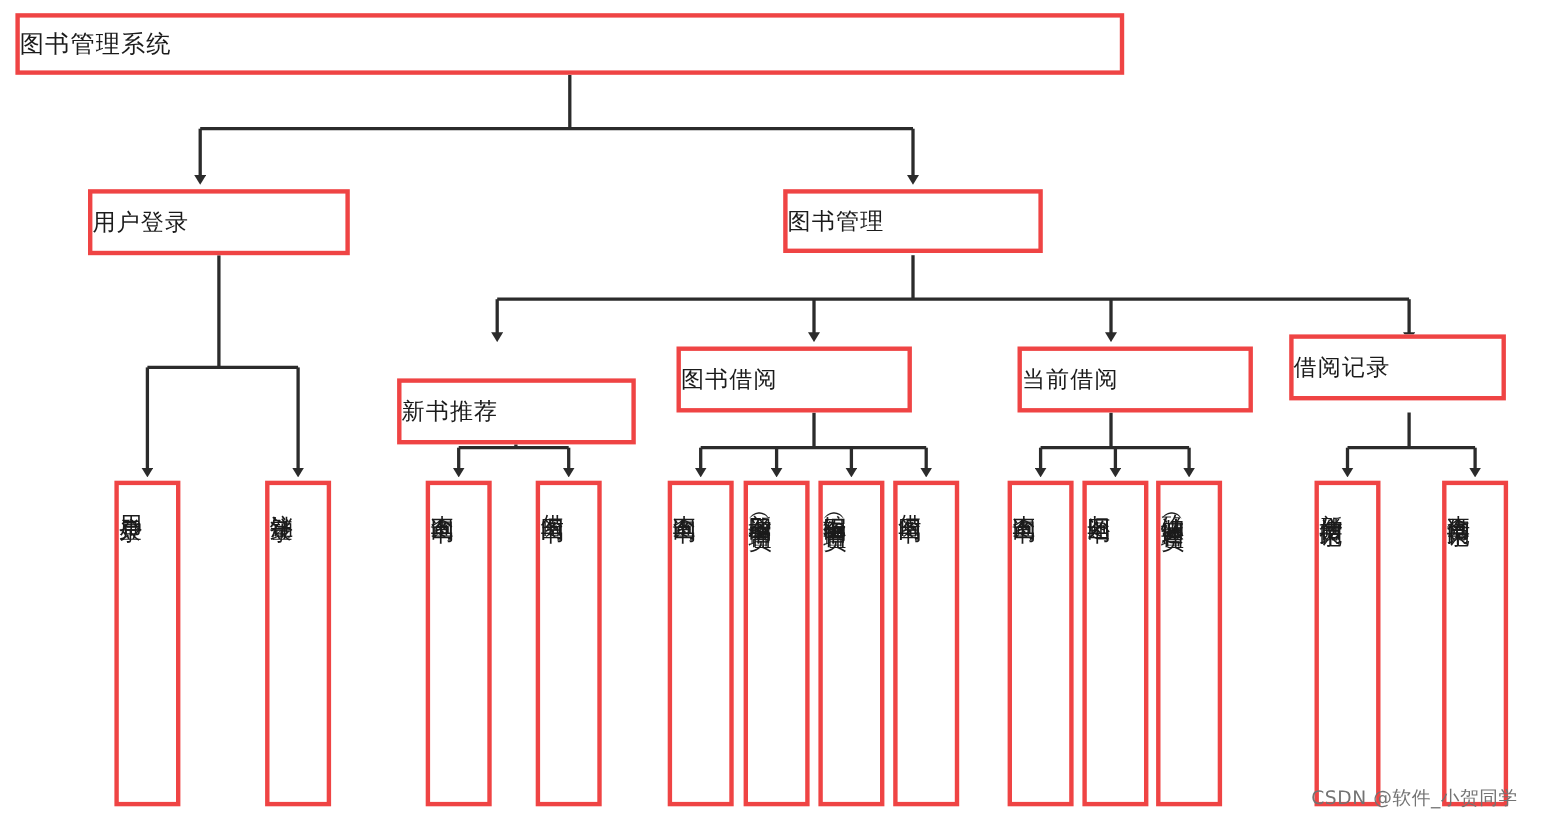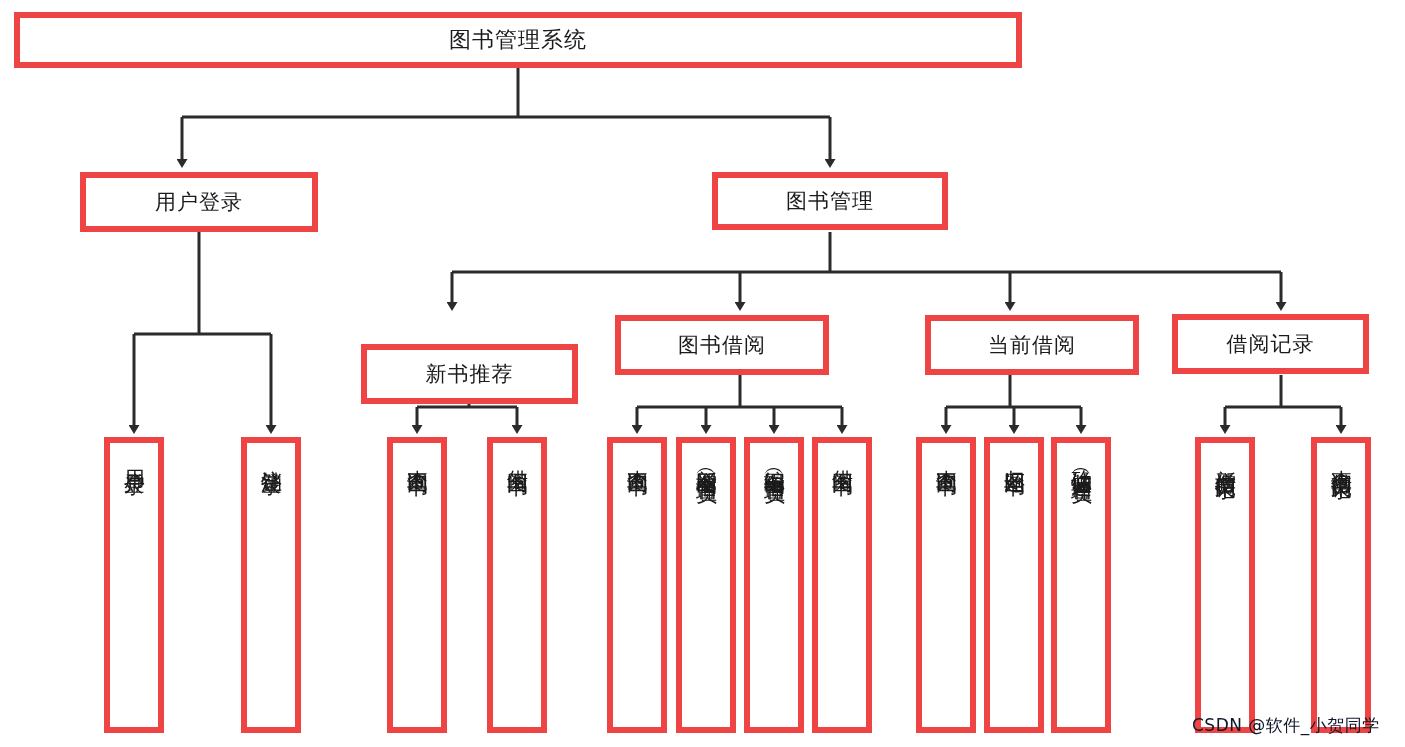--- a/index.html
+++ b/index.html
@@ -22,25 +22,25 @@
     position: absolute;
     left: 0;
     top: 0;
     width: 1405px;
     height: 747px;
     pointer-events: none;
   }
   .node {
     position: absolute;
     box-sizing: border-box;
-    border: 6px solid #ef4444;
+    border: 4px solid #ef4444;
     background: #ffffff;
     display: flex;
     align-items: center;
-    justify-content: center;
+    justify-content: flex-start;
     color: #1b1b1b;
   }
   .node.h {
     font-size: 21px;
     letter-spacing: 1px;
   }
   .node.v {
     font-size: 21px;
     letter-spacing: 2px;
     padding: 10px 0;
@@ -50,21 +50,21 @@
     writing-mode: vertical-rl;
     text-orientation: upright;
     line-height: 1.0;
     white-space: nowrap;
   }
   .node.root {
     font-size: 22px;
   }
   .watermark {
     position: absolute;
-    color: #0f172a;
+    color: #737373;
     font-size: 17px;
     letter-spacing: 0.5px;
     white-space: nowrap;
   }
 </style>
 </head>
 <body>
 
 <div id="canvas">
 
@@ -131,21 +131,21 @@
 
   <div class="node h" style="left:361px; top:315px; width:217px; height:60px;margin-top:29px;">
     <span>新书推荐</span>
   </div>
   <div class="node h" style="left:615px; top:315px; width:214px; height:60px;">
     <span>图书借阅</span>
   </div>
   <div class="node h" style="left:925px; top:315px; width:214px; height:60px;">
     <span>当前借阅</span>
   </div>
-  <div class="node h" style="left:1172px; top:314px; width:197px; height:60px;">
+  <div class="node h" style="left:1172px; top:304px; width:197px; height:60px;">
     <span>借阅记录</span>
   </div>
 
   <div class="node v" style="left:104px; top:437px; width:60px; height:296px;">
     <span class="vtext">用户登录</span>
   </div>
   <div class="node v" style="left:241px; top:437px; width:60px; height:296px;">
     <span class="vtext">注销登录</span>
   </div>
 

